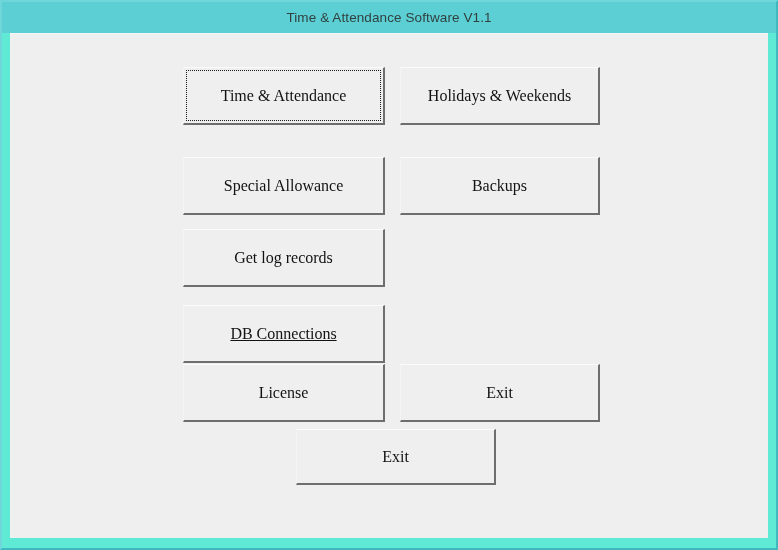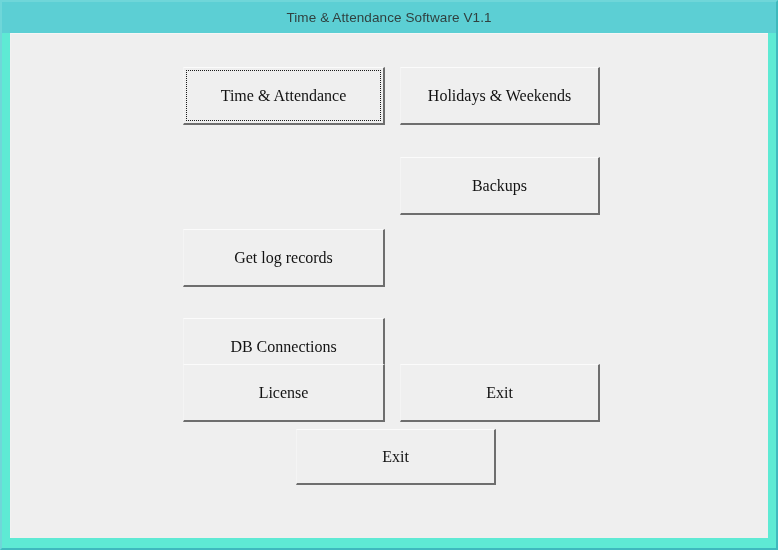--- a/index.html
+++ b/index.html
@@ -95,21 +95,21 @@
     height: calc(100% - 4px);
   }
 
   
   .col-left  { left: 172px; width: 202px; }
   .col-right { left: 389px; width: 200px; }
 
   .row1 { top: 33px;  height: 58px; }
   .row2 { top: 123px; height: 58px; }
   .row3 { top: 195px; height: 58px; }
-  .row4 { top: 284px; height: 58px; }
+  .row4 { top: 271px; height: 58px; text-decoration: underline; }
   .row5 { top: 330px; height: 58px; justify-content: flex-end; }
 
   .btn-exit {
     left: 285px;
     top: 395px;
     width: 200px;
     height: 56px;
   }
 </style>
 </head>
@@ -124,20 +124,23 @@
   <div class="client-area">
 
     <button class="btn col-left row1 focused">
       <span class="btn-inner">Time &amp; Attendance</span>
     </button>
 
     <button class="btn col-right row1">
       <span class="btn-inner">Holidays &amp; Weekends</span>
     </button>
 
+    <button class="btn col-left row2">
+      <span class="btn-inner">Special Allowance</span>
+    </button>
 
     <button class="btn col-right row2">
       <span class="btn-inner">Backups</span>
     </button>
 
     <button class="btn col-left row3">
       <span class="btn-inner">Get log records</span>
     </button>
 
 

